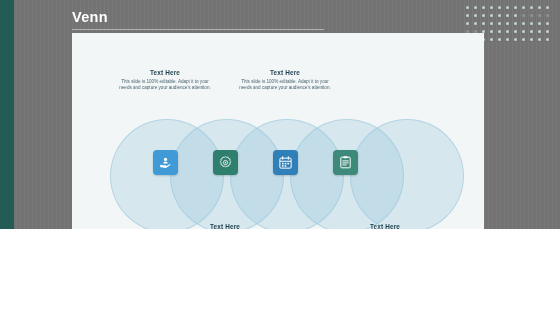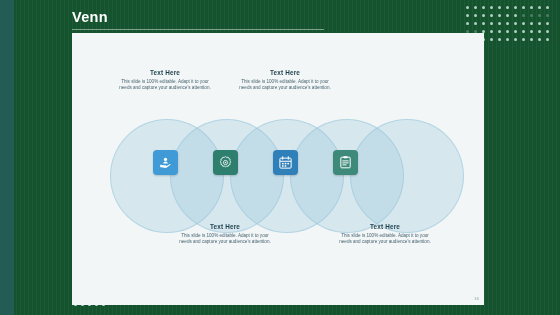--- a/index.html
+++ b/index.html
@@ -9,22 +9,22 @@
   }
   body {
     width: 560px;
     height: 315px;
     overflow: hidden;
     font-family: "Liberation Sans", sans-serif;
   }
   #slide {
     position: relative;
     width: 560px;
-    height: 315px;
-    background: #14532d;
+    height: 229px;
+    background: #737373;
     overflow: hidden;
   }
   
   #bg-texture {
     position: absolute;
     inset: 0;
     background-image: repeating-linear-gradient(
         90deg,
         rgba(255,255,255,0.045) 0px,
         rgba(255,255,255,0.045) 1px,

